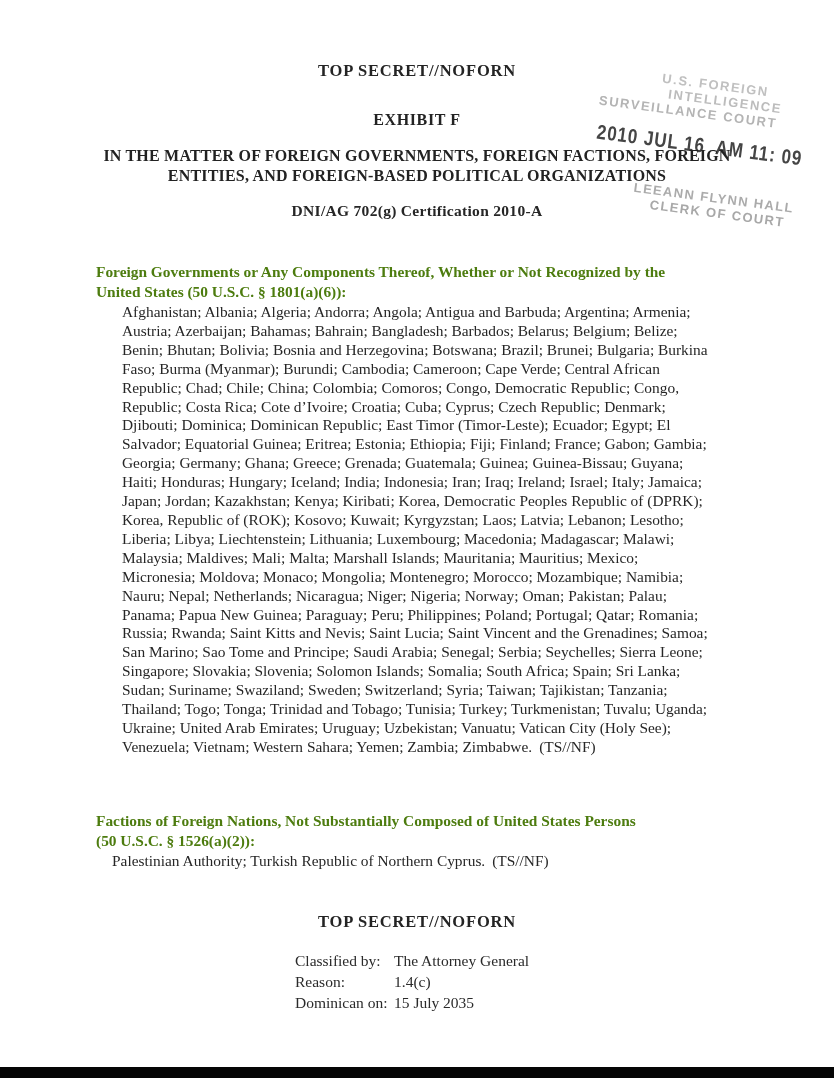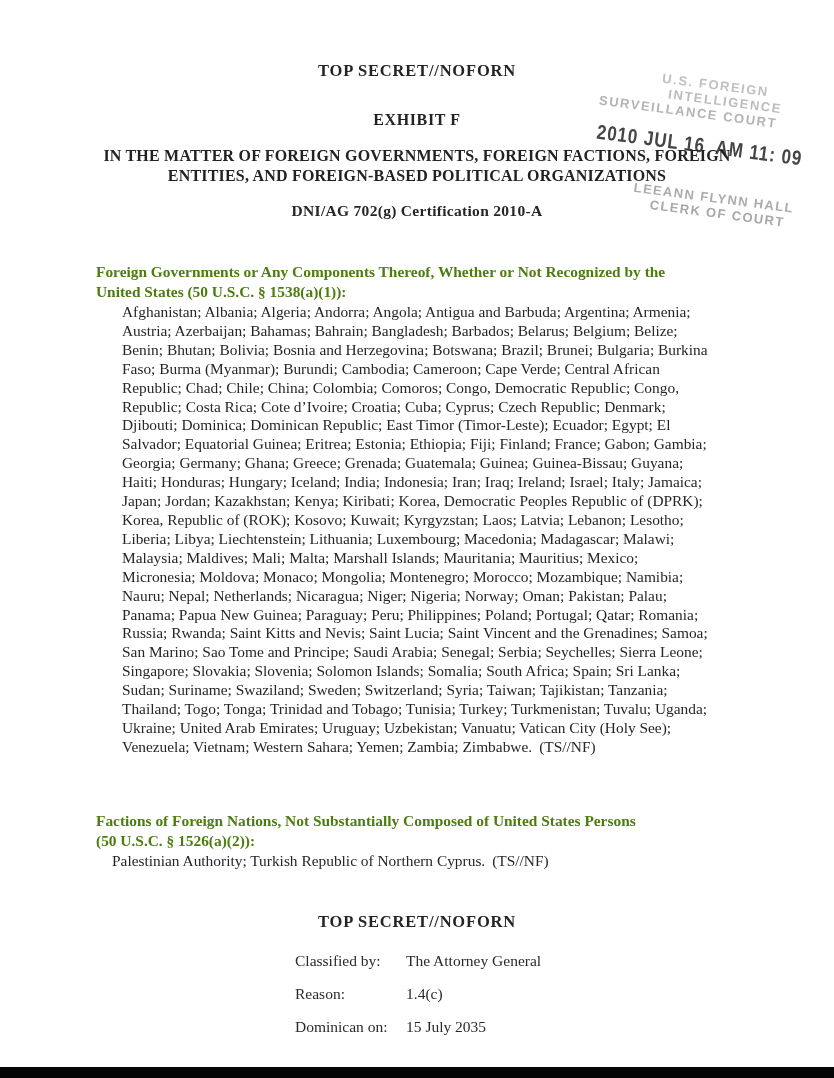--- a/index.html
+++ b/index.html
@@ -27,21 +27,21 @@
   .section-1{top:262px;}
   .section-2{top:811px;}
   .section-heading{font-weight:bold;line-height:20px;color:#4d7c0f;}
   .section-body{margin-left:26px;width:592px;line-height:18.9px;text-align:left;margin-top:1px;color:#262626;}
   .section-2 .section-body{margin-left:16px;}
   .ts-marker{margin-left:7px;}
 
   .classified-block{
     position:absolute;left:295px;top:950px;
     display:grid;grid-template-columns:99px auto;
-    font-size:15.5px;line-height:21px;color:#2a2a2a;gap:12px;
+    font-size:15.5px;line-height:21px;color:#2a2a2a;
   }
 
   .stamp{
     position:absolute;left:598px;top:62px;width:250px;
     transform:rotate(7.5deg);transform-origin:0 0;
     font-family:"Liberation Sans", sans-serif;
     z-index:2;pointer-events:none;
   }
   .stamp div{white-space:pre;}
   .stamp-faint{font-size:13px;font-weight:bold;letter-spacing:1.6px;color:#b7b7b7;line-height:15px;}
@@ -79,21 +79,21 @@
   <div class="centered doc-title">
     <div>IN THE MATTER OF FOREIGN GOVERNMENTS, FOREIGN FACTIONS, FOREIGN</div>
     <div>ENTITIES, AND FOREIGN-BASED POLITICAL ORGANIZATIONS</div>
   </div>
 
   <div class="centered cert-line">DNI/AG 702(g) Certification 2010-A</div>
 
   <div class="section section-1">
     <div class="section-heading">
       <div>Foreign Governments or Any Components Thereof, Whether or Not Recognized by the</div>
-      <div>United States (50 U.S.C. § 1538(a)(1)):</div>
+      <div>United States (50 U.S.C. § 1801(a)(6)):</div>
     </div>
     <div class="section-body"><span>Afghanistan; Albania; Algeria; Andorra; Angola; Antigua and Barbuda; Argentina; Armenia; Austria; Azerbaijan; Bahamas; Bahrain; Bangladesh; Barbados; Belarus; Belgium; Belize; Benin; Bhutan; Bolivia; Bosnia and Herzegovina; Botswana; Brazil; Brunei; Bulgaria; Burkina Faso; Burma (Myanmar); Burundi; Cambodia; Cameroon; Cape Verde; Central African Republic; Chad; Chile; China; Colombia; Comoros; Congo, Democratic Republic; Congo, Republic; Costa Rica; Cote d’Ivoire; Croatia; Cuba; Cyprus; Czech Republic; Denmark; Djibouti; Dominica; Dominican Republic; East Timor (Timor-Leste); Ecuador; Egypt; El Salvador; Equatorial Guinea; Eritrea; Estonia; Ethiopia; Fiji; Finland; France; Gabon; Gambia; Georgia; Germany; Ghana; Greece; Grenada; Guatemala; Guinea; Guinea-Bissau; Guyana; Haiti; Honduras; Hungary; Iceland; India; Indonesia; Iran; Iraq; Ireland; Israel; Italy; Jamaica; Japan; Jordan; Kazakhstan; Kenya; Kiribati; Korea, Democratic Peoples Republic of (DPRK); Korea, Republic of (ROK); Kosovo; Kuwait; Kyrgyzstan; Laos; Latvia; Lebanon; Lesotho; Liberia; Libya; Liechtenstein; Lithuania; Luxembourg; Macedonia; Madagascar; Malawi; Malaysia; Maldives; Mali; Malta; Marshall Islands; Mauritania; Mauritius; Mexico; Micronesia; Moldova; Monaco; Mongolia; Montenegro; Morocco; Mozambique; Namibia; Nauru; Nepal; Netherlands; Nicaragua; Niger; Nigeria; Norway; Oman; Pakistan; Palau; Panama; Papua New Guinea; Paraguay; Peru; Philippines; Poland; Portugal; Qatar; Romania; Russia; Rwanda; Saint Kitts and Nevis; Saint Lucia; Saint Vincent and the Grenadines; Samoa; San Marino; Sao Tome and Principe; Saudi Arabia; Senegal; Serbia; Seychelles; Sierra Leone; Singapore; Slovakia; Slovenia; Solomon Islands; Somalia; South Africa; Spain; Sri Lanka; Sudan; Suriname; Swaziland; Sweden; Switzerland; Syria; Taiwan; Tajikistan; Tanzania; Thailand; Togo; Tonga; Trinidad and Tobago; Tunisia; Turkey; Turkmenistan; Tuvalu; Uganda; Ukraine; United Arab Emirates; Uruguay; Uzbekistan; Vanuatu; Vatican City (Holy See); Venezuela; Vietnam; Western Sahara; Yemen; Zambia; Zimbabwe.</span><span class="ts-marker">(TS//NF)</span></div>
   </div>
 
   <div class="section section-2">
     <div class="section-heading">
       <div>Factions of Foreign Nations, Not Substantially Composed of United States Persons</div>
       <div>(50 U.S.C. § 1526(a)(2)):</div>
     </div>
     <div class="section-body"><span>Palestinian Authority; Turkish Republic of Northern Cyprus.</span><span class="ts-marker">(TS//NF)</span></div>

